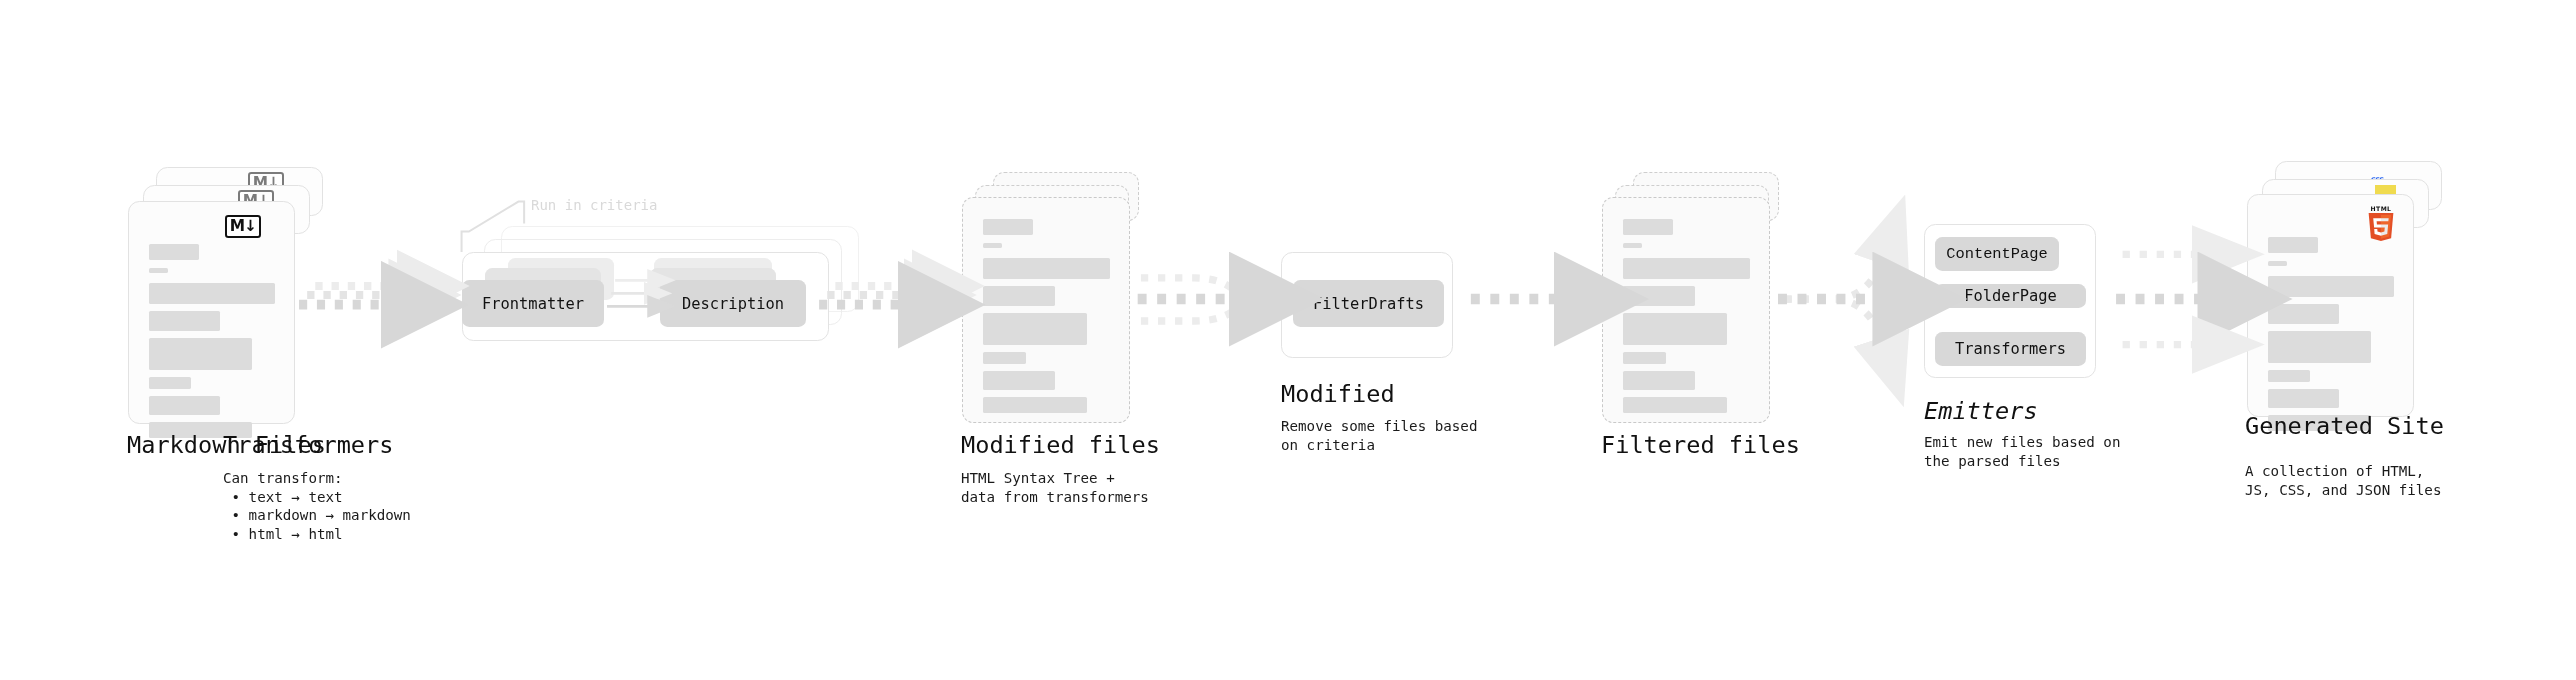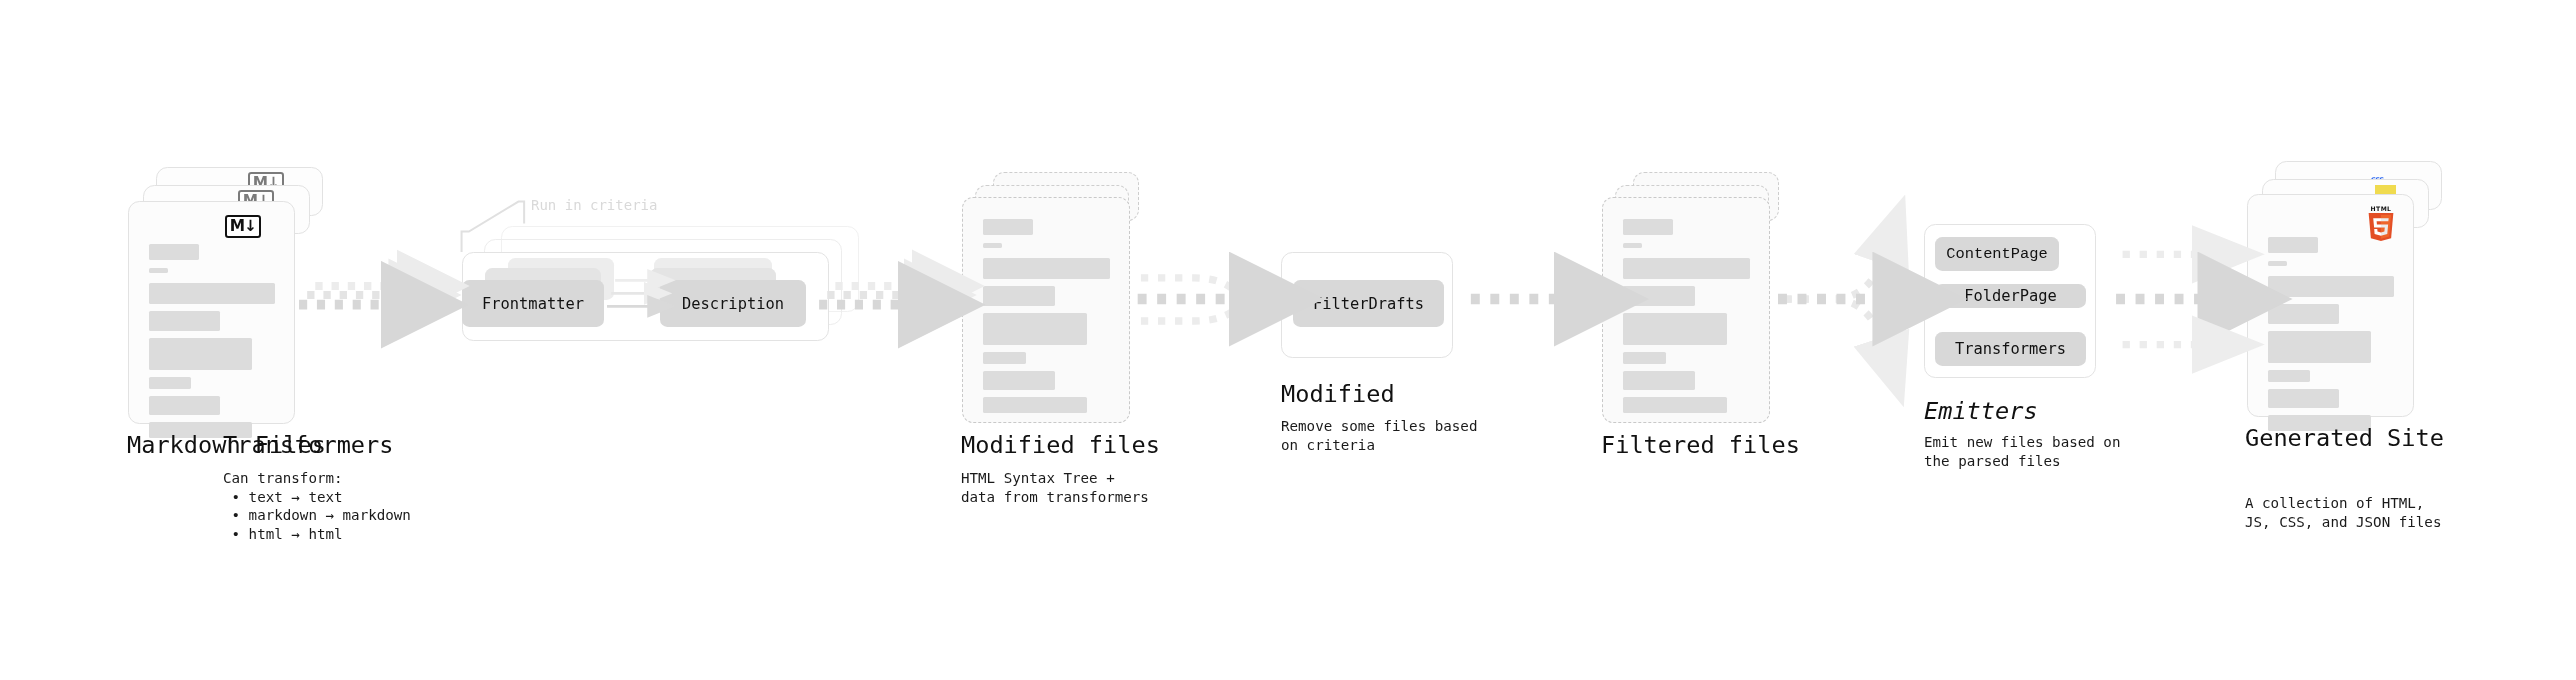--- a/index.html
+++ b/index.html
@@ -256,22 +256,22 @@
         <div class="bar" style="width:50px;  height:16.3px;"></div>
         <div class="bar" style="width:19.5px;  height:5.7px; margin-bottom:9.8px;"></div>
         <div class="bar" style="width:100%;  height:21px;"></div>
         <div class="bar" style="width:57%;   height:19.5px;"></div>
         <div class="bar" style="width:82%;   height:32px;"></div>
         <div class="bar" style="width:34%;   height:11.4px;"></div>
         <div class="bar" style="width:57%;   height:18.7px;"></div>
         <div class="bar" style="width:82%;   height:16.3px;"></div>
       </div>
     </div>
-    <div class="title" style="left:2245px; top:424px;text-align:right;">Generated Site</div>
-    <div class="sub" style="left:2245px; top:462px;margin-top:32px;">A collection of HTML,
+    <div class="title" style="left:2245px; top:412px;text-align:right;">Generated Site</div>
+    <div class="sub" style="left:2245px; top:462px;">A collection of HTML,
 JS, CSS, and JSON files</div>
   </div>
 
   <svg class="ov" viewBox="0 0 3170 838">
     <defs>
       <marker id="ah" markerWidth="9" markerHeight="9" refX="0.6" refY="4.5" orient="auto">
         <polygon points="0,0 9,4.5 0,9" fill="#d7d7d7"></polygon>
       </marker>
       <marker id="ahL" markerWidth="9" markerHeight="9" refX="0.6" refY="4.5" orient="auto">
         <polygon points="0,0 9,4.5 0,9" fill="#ececec"></polygon>

